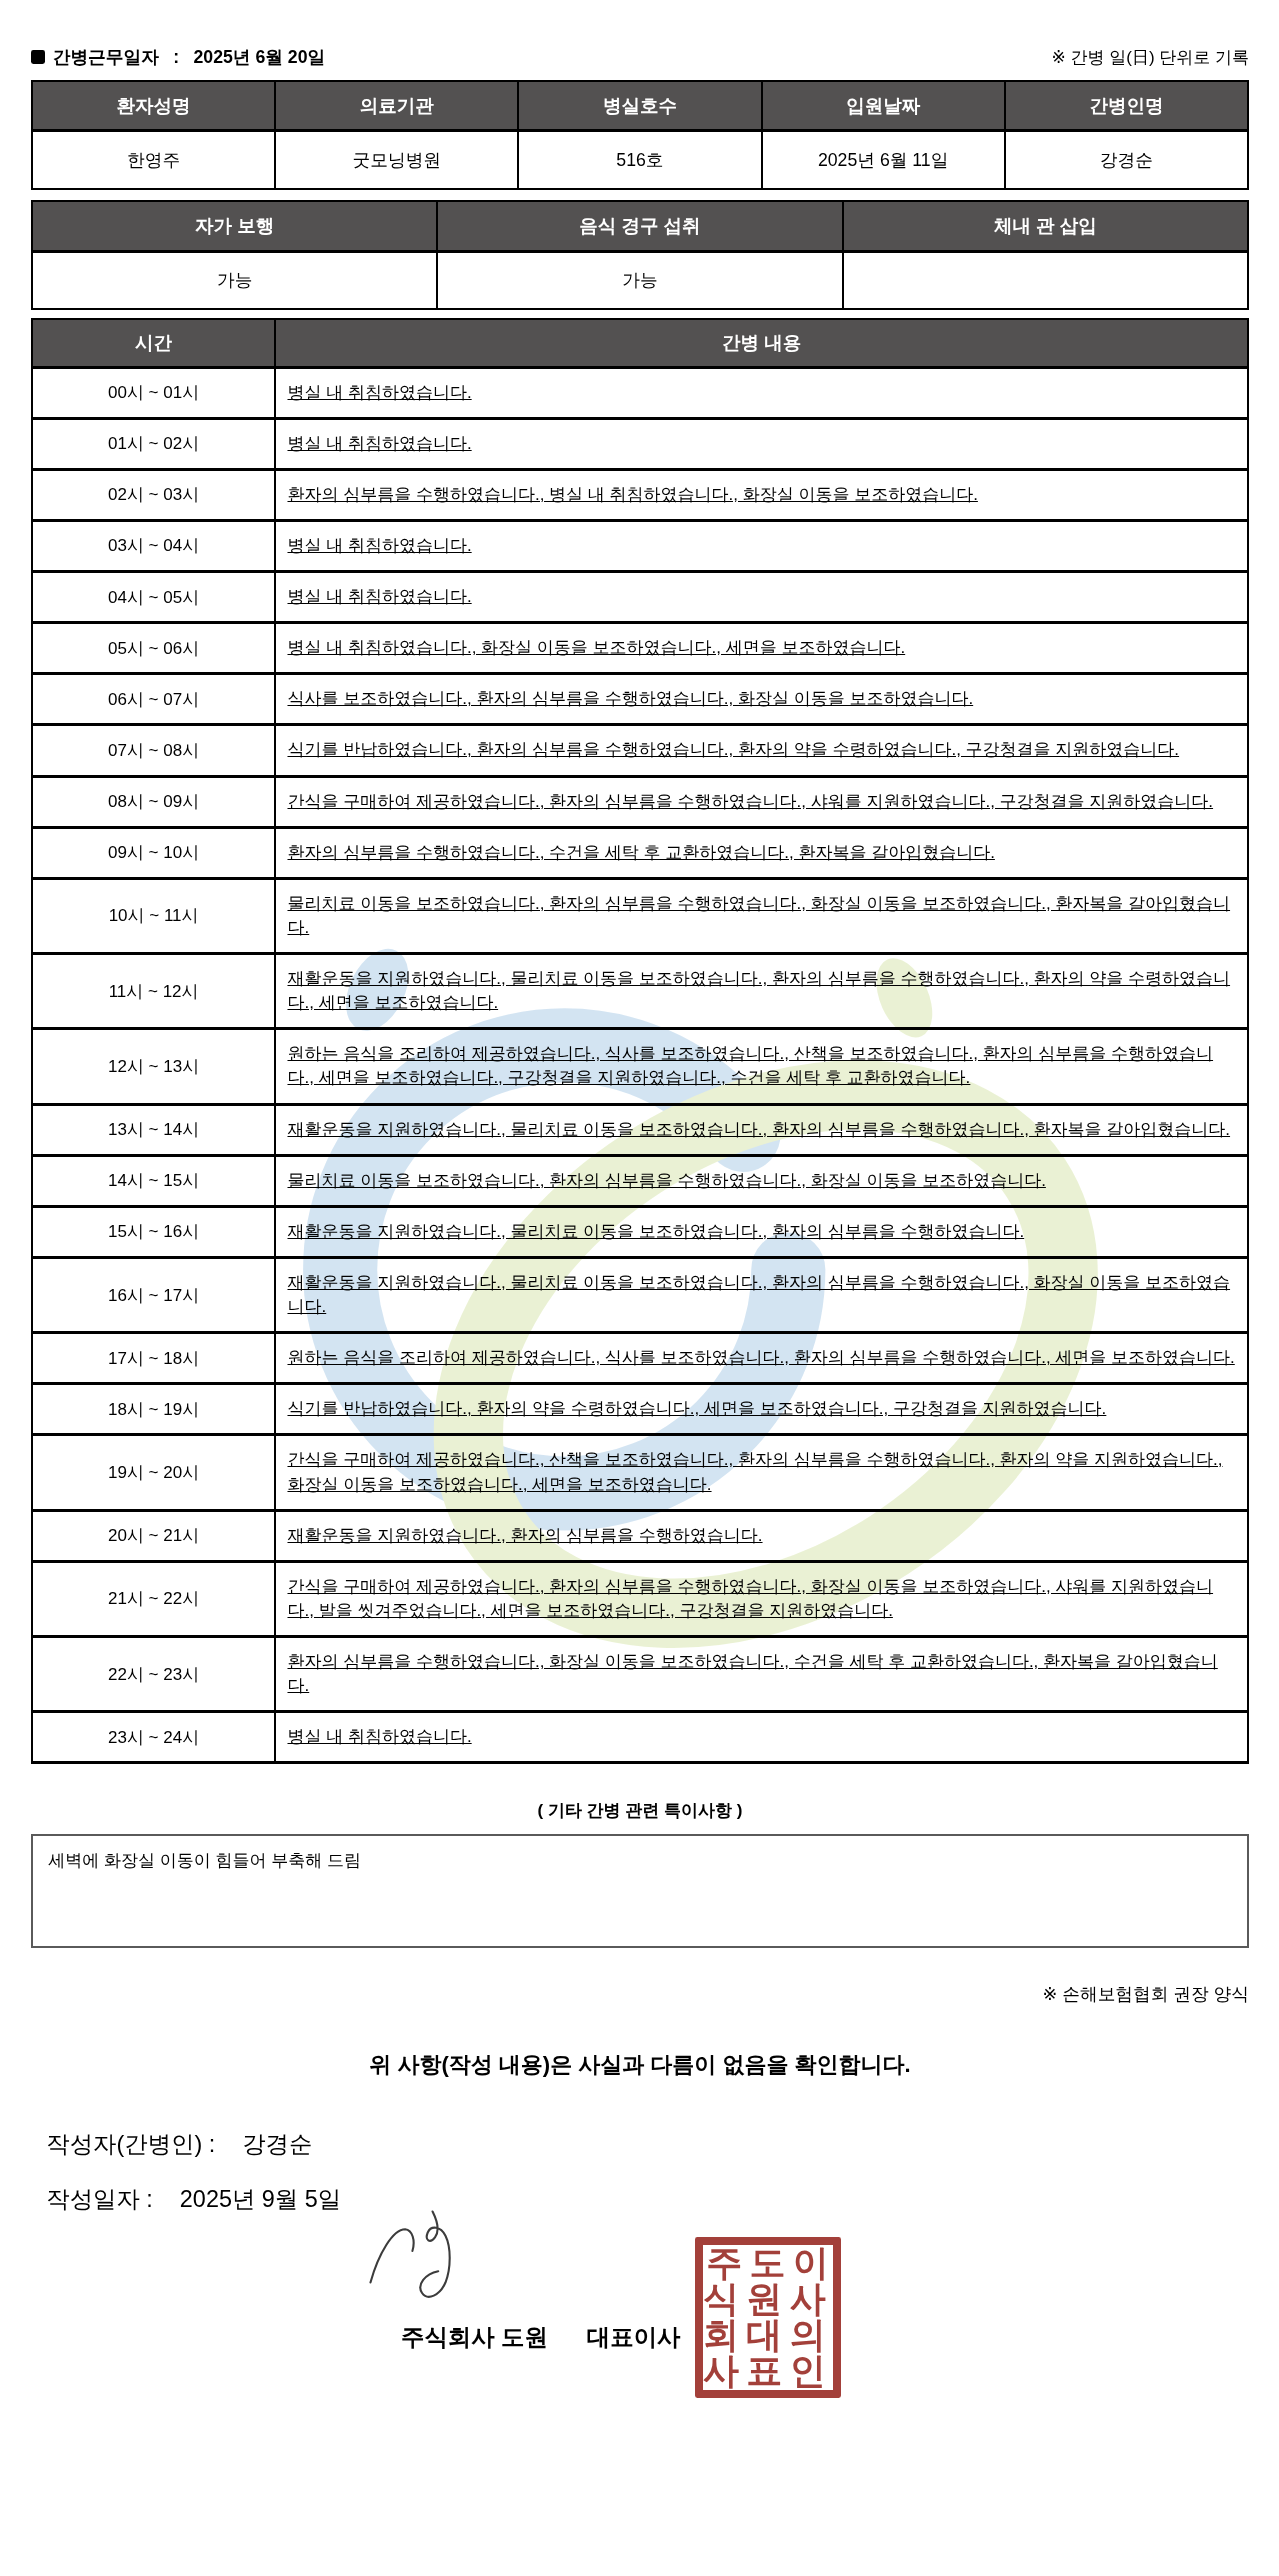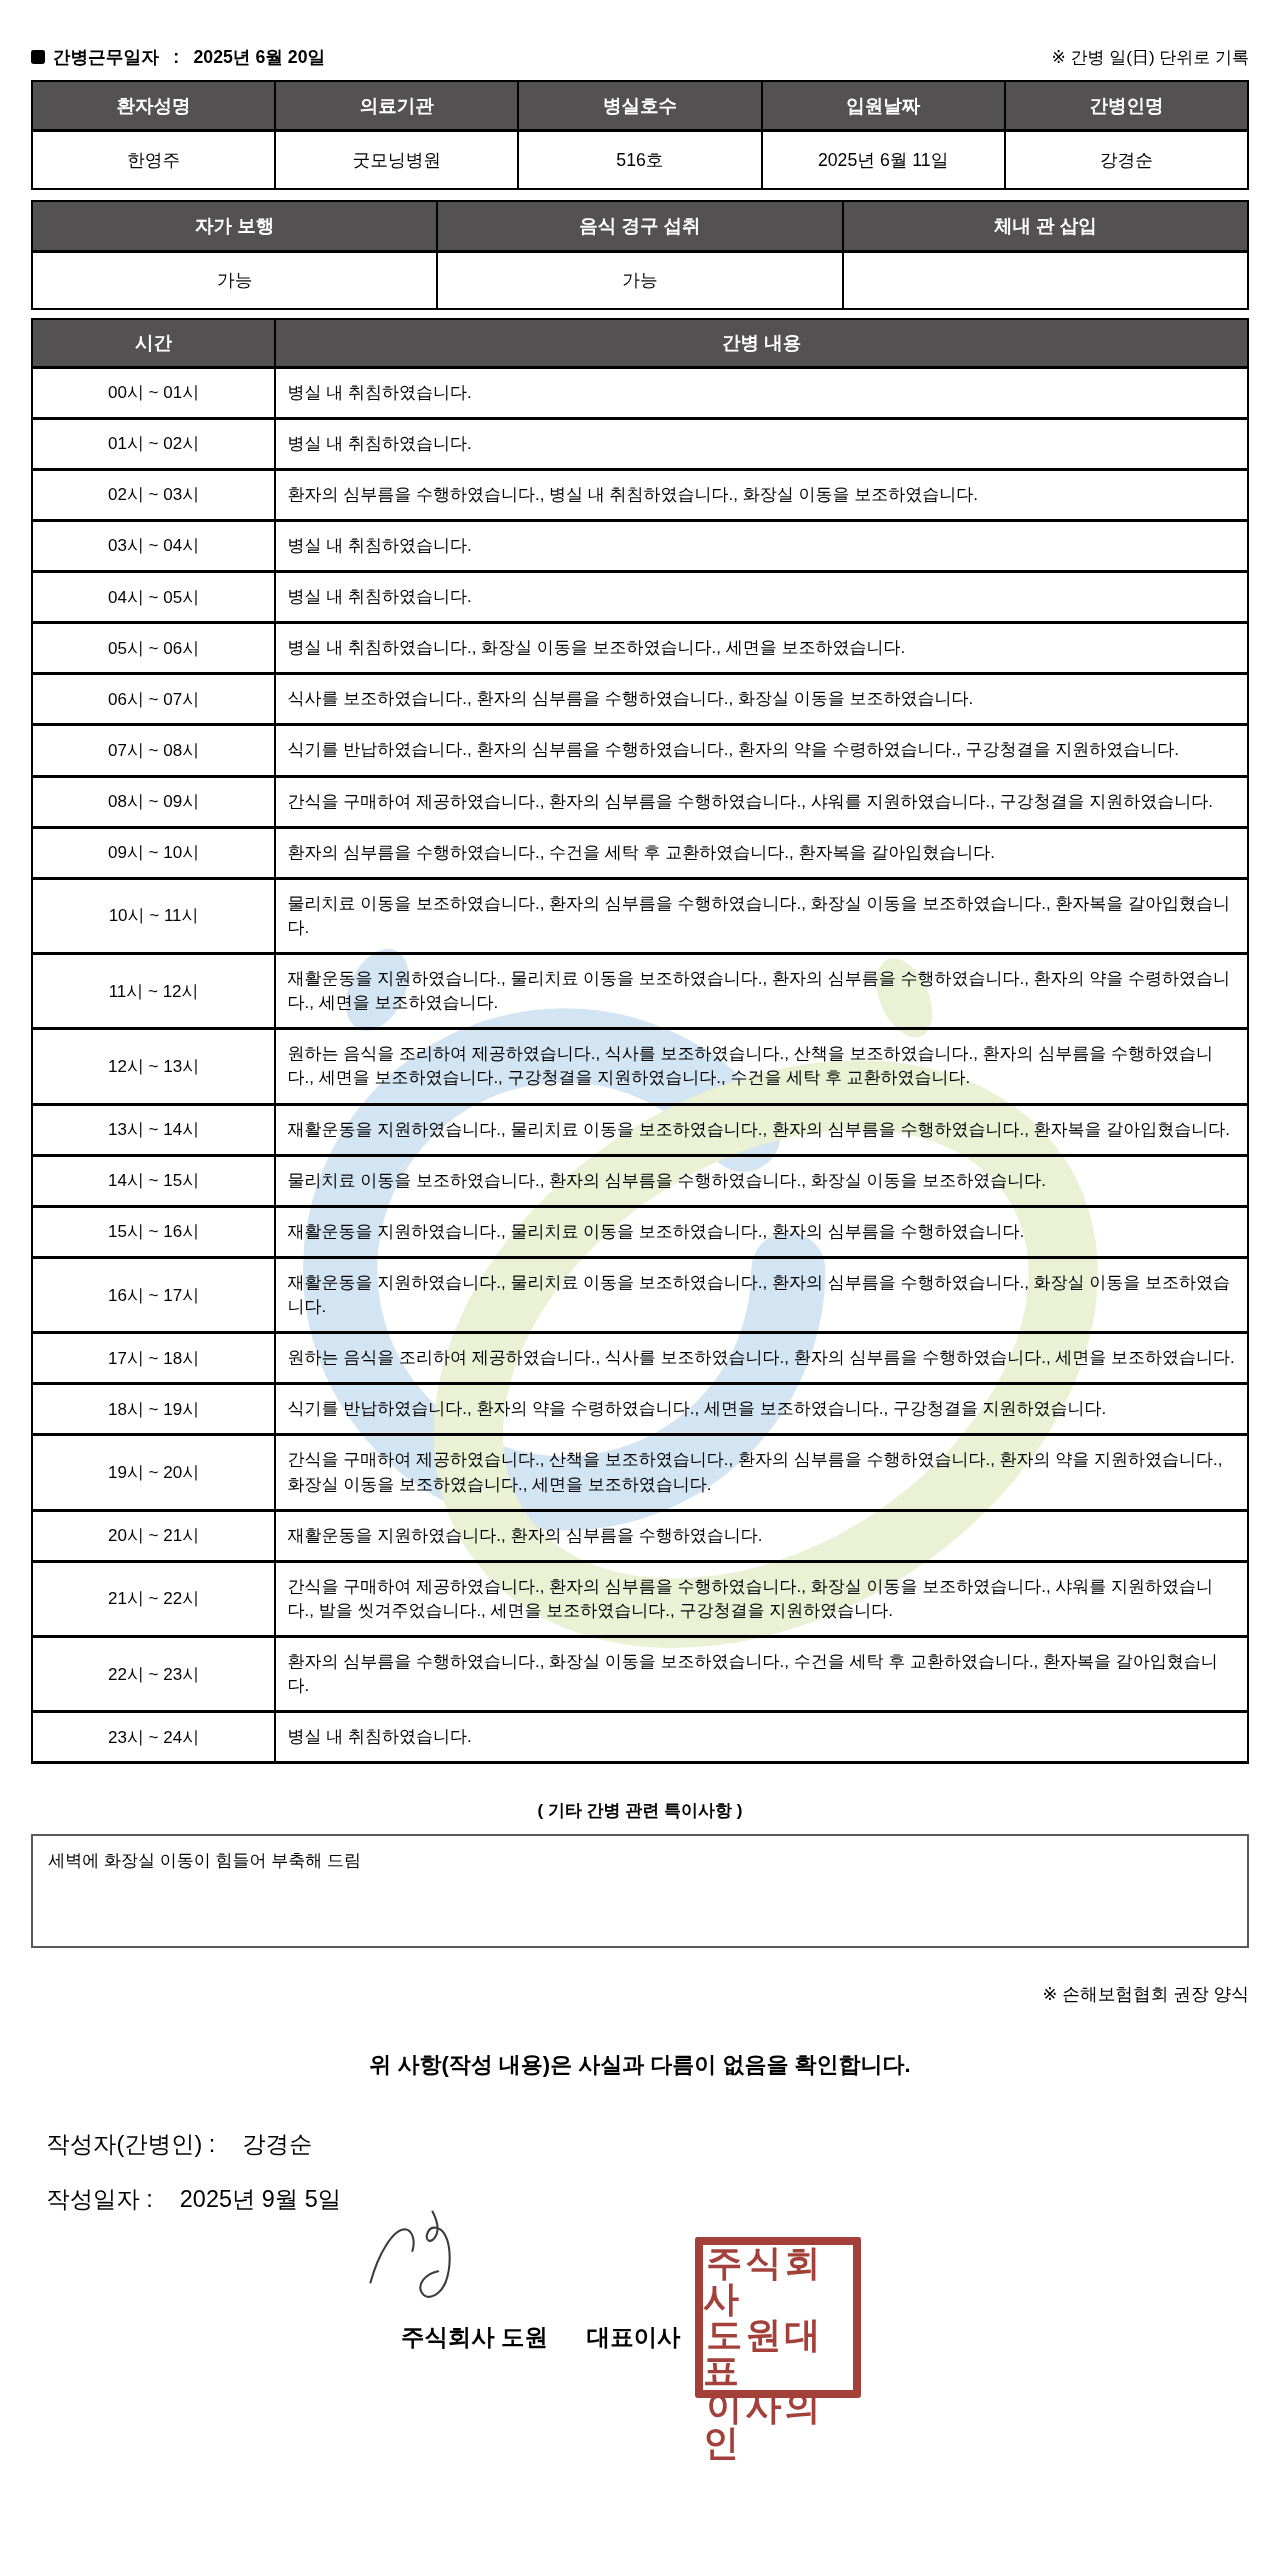--- a/index.html
+++ b/index.html
@@ -34,21 +34,21 @@
 
   .care-table { margin-top: 8px; border: 2.4px solid #000; }
   .care-table th {
     background: var(--header-bg, #535151);
     color:#fff; font-size:18.5px; font-weight:bold;
     height:48px; border:2.4px solid #000; border-bottom-width:3.2px;
   }
   .care-table col.time-col { width: 20%; }
   .care-table td { border:2.4px solid #000; border-top-width:3.2px; border-bottom-width:3.2px; font-size:17px; }
   .care-table td.time-cell { text-align:center; vertical-align:middle; }
-  .care-table td.content-cell { padding: 12px 11.3px; line-height: 1.42; text-align:left; vertical-align:middle; }
+  .care-table td.content-cell { padding: 12px 11.3px; line-height: 1.42; text-align:left; vertical-align:middle;text-decoration:underline; }
 
   .notes-title { margin-top: 35px; text-align:center; font-size:17px; font-weight:bold; }
   .notes-box {
     margin-top: 11.3px; height: 114px;
     border: 2.4px solid #5a5a5a;
     padding: 13.7px 15.3px; font-size:17px; line-height:1.4;
   }
   .form-note { margin-top: 34px; text-align: right; font-size:17.7px; }
 
   .confirmation { margin-top: 44px; text-align:center; font-size:22px; font-weight:bold; }
@@ -58,25 +58,25 @@
   .date-line { margin-top: 23.4px; }
   .writer-line .val, .date-line .val { margin-left: 27px; }
 
   .signature { position:absolute; left:364px; top:2205px; z-index:2; }
 
   .company-row { position: relative; margin-top: 11.3px; height: 202px; }
   .company-text { position:absolute; left:370px; top:95px; font-size:23.4px; font-weight:bold; display:flex; }
   .company-text .role { margin-left: 39px; }
   .stamp {
     position:absolute; left:664px; top:10.5px;
-    width: 166px; height: 161px;
+    width: 146px; height: 161px;
     border: 8px solid var(--stamp-red, #9e352e);
     color: var(--stamp-red, #9e352e);
     border-radius: 2.4px;
-    display:flex; flex-direction:column; justify-content:space-evenly; align-items:center;
+    display:flex; flex-direction:row; justify-content:space-evenly; align-items:center;
     font-size: 36px; font-weight: bold; line-height: 1;
     letter-spacing: 3.2px; text-indent: 3.2px;
     opacity: 0.94;
   }
 </style>
 </head>
 <body>
 
 <div class="page">
 

